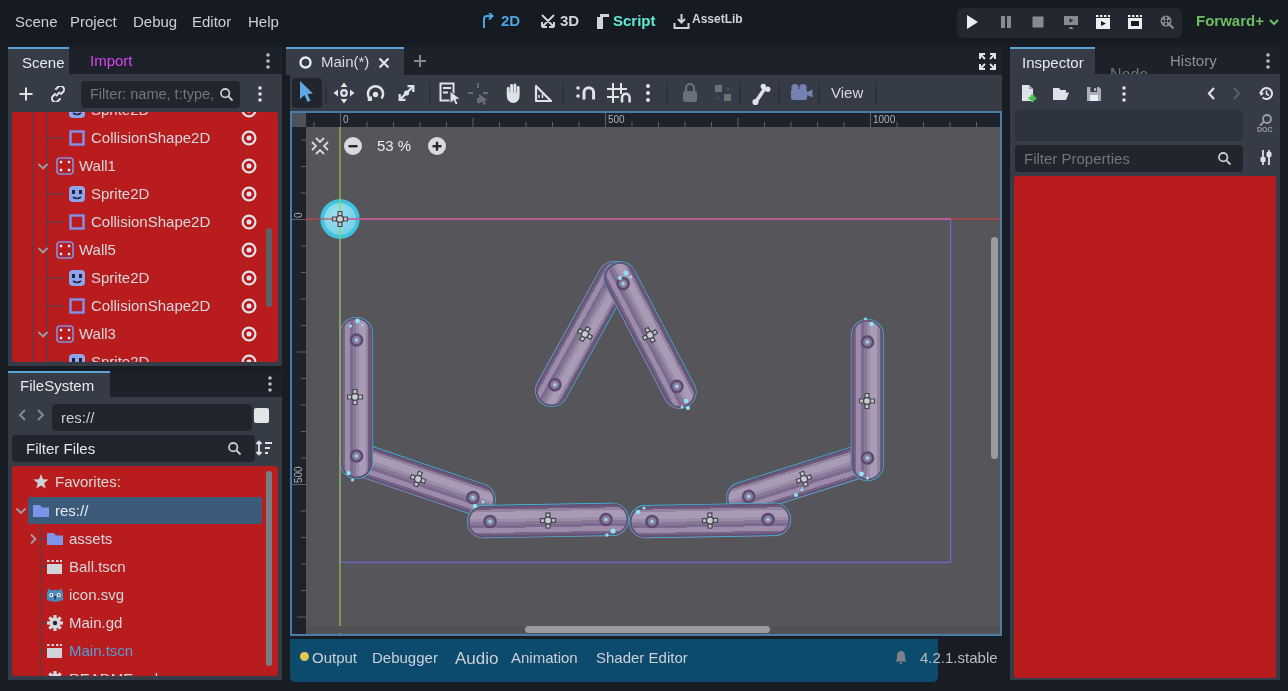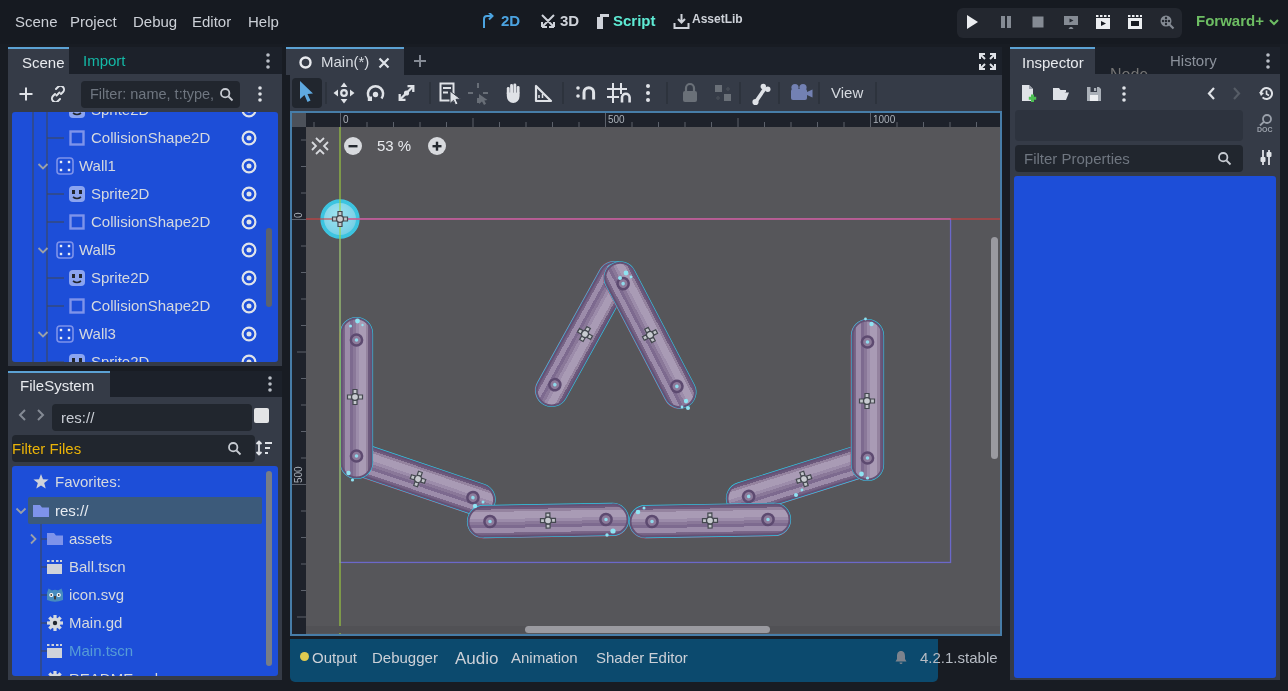--- a/index.html
+++ b/index.html
@@ -1,21 +1,21 @@
 <!DOCTYPE html>
 <html><head>
 <meta charset="utf-8">
 <style>
 * { margin:0; padding:0; box-sizing:border-box; }
 html,body { width:1288px; height:691px; overflow:hidden; }
 body { background:#181c23; font-family:"Liberation Sans", sans-serif; color:#ccd0d7; position:relative; }
 .abs { position:absolute; }
 .tabactive { background:#353b47; border-top:2px solid #5ca2d4; color:#e8eaee; }
 .panel { background:#353b47; }
-.dark { background:#1d4ed8; }
+.dark { background:#b91c1c; }
 .field { background:#21262e; border-radius:4px; }
 </style>
 </head>
 <body>
 
 <div class="abs" style="left:0;top:0;width:1288px;height:44px;background:#161a21;">
   <div class="abs" style="left:15px;top:13px;font-size:15px;color:#ccd0d7;">Scene</div>
   <div class="abs" style="left:70px;top:13px;font-size:15px;color:#ccd0d7;">Project</div>
   <div class="abs" style="left:133px;top:13px;font-size:15px;color:#ccd0d7;">Debug</div>
   <div class="abs" style="left:192px;top:13px;font-size:15px;color:#ccd0d7;">Editor</div>
@@ -77,21 +77,21 @@
       <path d="M2 3 L6 7 L10 3" fill="none" stroke="#6dbd63" stroke-width="2"></path>
     </svg>
 </div>
 
 <div class="abs" style="left:8px;top:47px;width:274px;height:319px;">
 
   <div class="abs" style="left:0;top:0;width:274px;height:27px;background:#1c212a;"></div>
   <div class="abs tabactive" style="left:0;top:0;width:61px;height:27px;">
     <div class="abs" style="left:14px;top:5px;font-size:15px;">Scene</div>
   </div>
-  <div class="abs" style="left:75px;top:5px;font-size:15px;color:#14b8a6;">Import</div>
+  <div class="abs" style="left:82px;top:5px;font-size:15px;color:#d946ef;">Import</div>
   <svg class="abs" style="left:258px;top:6px;" width="4" height="16" viewBox="0 0 4 16">
       <circle cx="2" cy="2" r="1.8" fill="#b9bec6"></circle>
       <circle cx="2" cy="8" r="1.8" fill="#b9bec6"></circle>
       <circle cx="2" cy="14" r="1.8" fill="#b9bec6"></circle>
     </svg>
 
   <div class="abs panel" style="left:0;top:27px;width:274px;height:292px;"></div>
 
   <svg class="abs" style="left:10px;top:39px;" width="16" height="16" viewBox="0 0 16 16">
       <path d="M8 1.5 L8 14.5 M1.5 8 L14.5 8" stroke="#dfe2e7" stroke-width="2"></path>
@@ -210,21 +210,21 @@
     </svg>
   <svg class="abs" style="left:28px;top:37px;" width="10" height="14" viewBox="0 0 10 14">
       <path d="M2 2 L7 7 L2 12" fill="none" stroke="#848a94" stroke-width="2"></path>
     </svg>
   <div class="abs field" style="left:44px;top:33px;width:200px;height:27px;">
     <div class="abs" style="left:9px;top:5px;font-size:15px;color:#c9cdd4;">res://</div>
   </div>
   <div class="abs" style="left:246px;top:37px;width:15px;height:15px;background:#e3e4e6;border-radius:2px;"></div>
 
   <div class="abs field" style="left:4px;top:64px;width:243px;height:27px;">
-    <div class="abs" style="left:0;top:5px;font-size:15px;color:#eab308;">Filter Files</div>
+    <div class="abs" style="left:14px;top:5px;font-size:15px;color:#e5e5e5;">Filter Files</div>
     <svg class="abs" style="left:215px;top:6px;" width="15" height="15" viewBox="0 0 15 15">
         <circle cx="6.2" cy="6.2" r="4.2" fill="none" stroke="#c7cbd2" stroke-width="1.8"></circle>
         <path d="M9.5 9.5 L13.5 13.5" stroke="#c7cbd2" stroke-width="1.8"></path>
       </svg>
   </div>
   <svg class="abs" style="left:247px;top:69px;" width="18" height="16" viewBox="0 0 18 16">
       <path d="M4 1 L4 15 M1.5 4 L4 1.5 L6.5 4 M1.5 12 L4 14.5 L6.5 12" fill="none" stroke="#dfe2e7" stroke-width="1.8"></path>
       <path d="M10 3 L17 3 M10 8 L15 8 M10 13 L13 13" stroke="#dfe2e7" stroke-width="1.8"></path>
     </svg>
 

